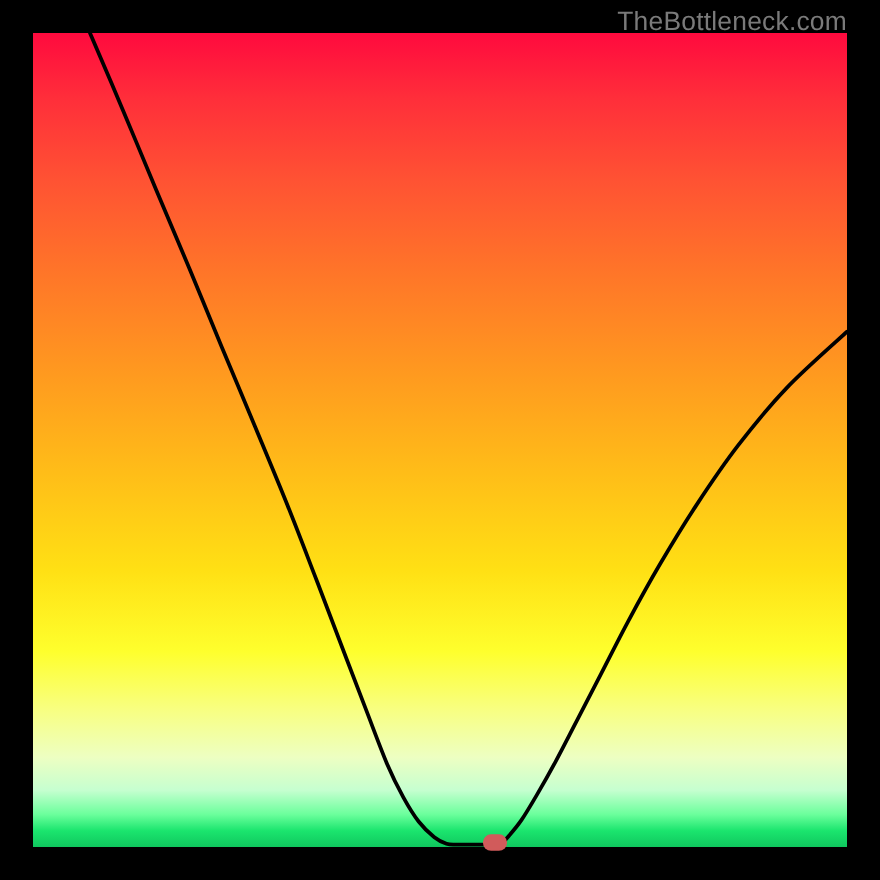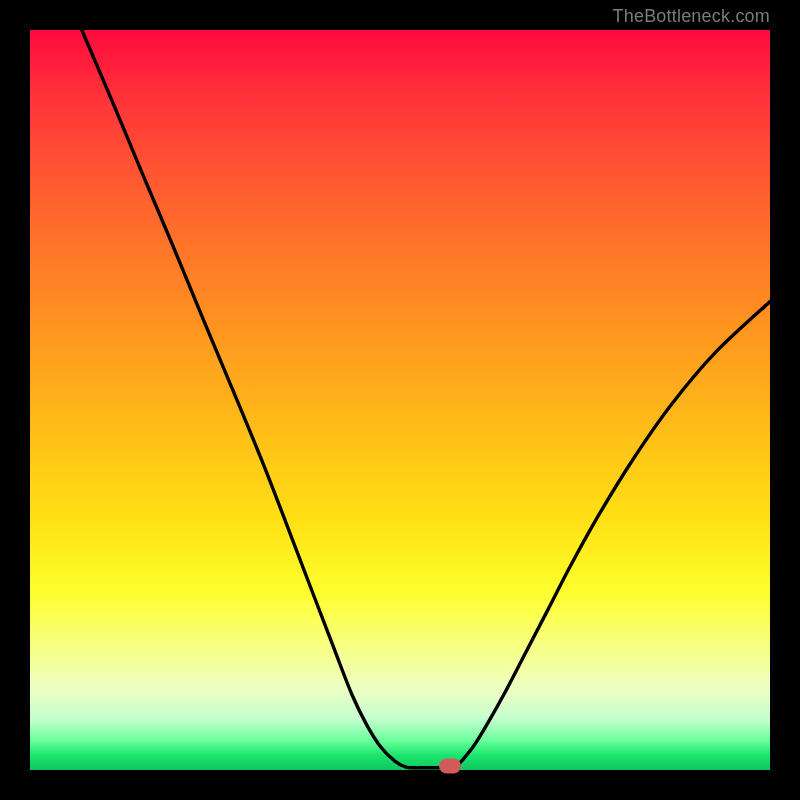--- a/index.html
+++ b/index.html
@@ -38,21 +38,21 @@
       #6bff9c 96%,
       #1be56e 98%,
       #0fc75e 100%
     );
   }
   .attribution {
     position: absolute;
     top: 6px;
     right: 30px;
     color: #7a7a7a;
-    font-size: 18px;
+    font-size: 24px;
     font-weight: 500;
     letter-spacing: 0.2px;
   }
   .curve-svg {
     position: absolute;
     left: 0;
     top: 0;
     width: 740px;
     height: 740px;
   }

